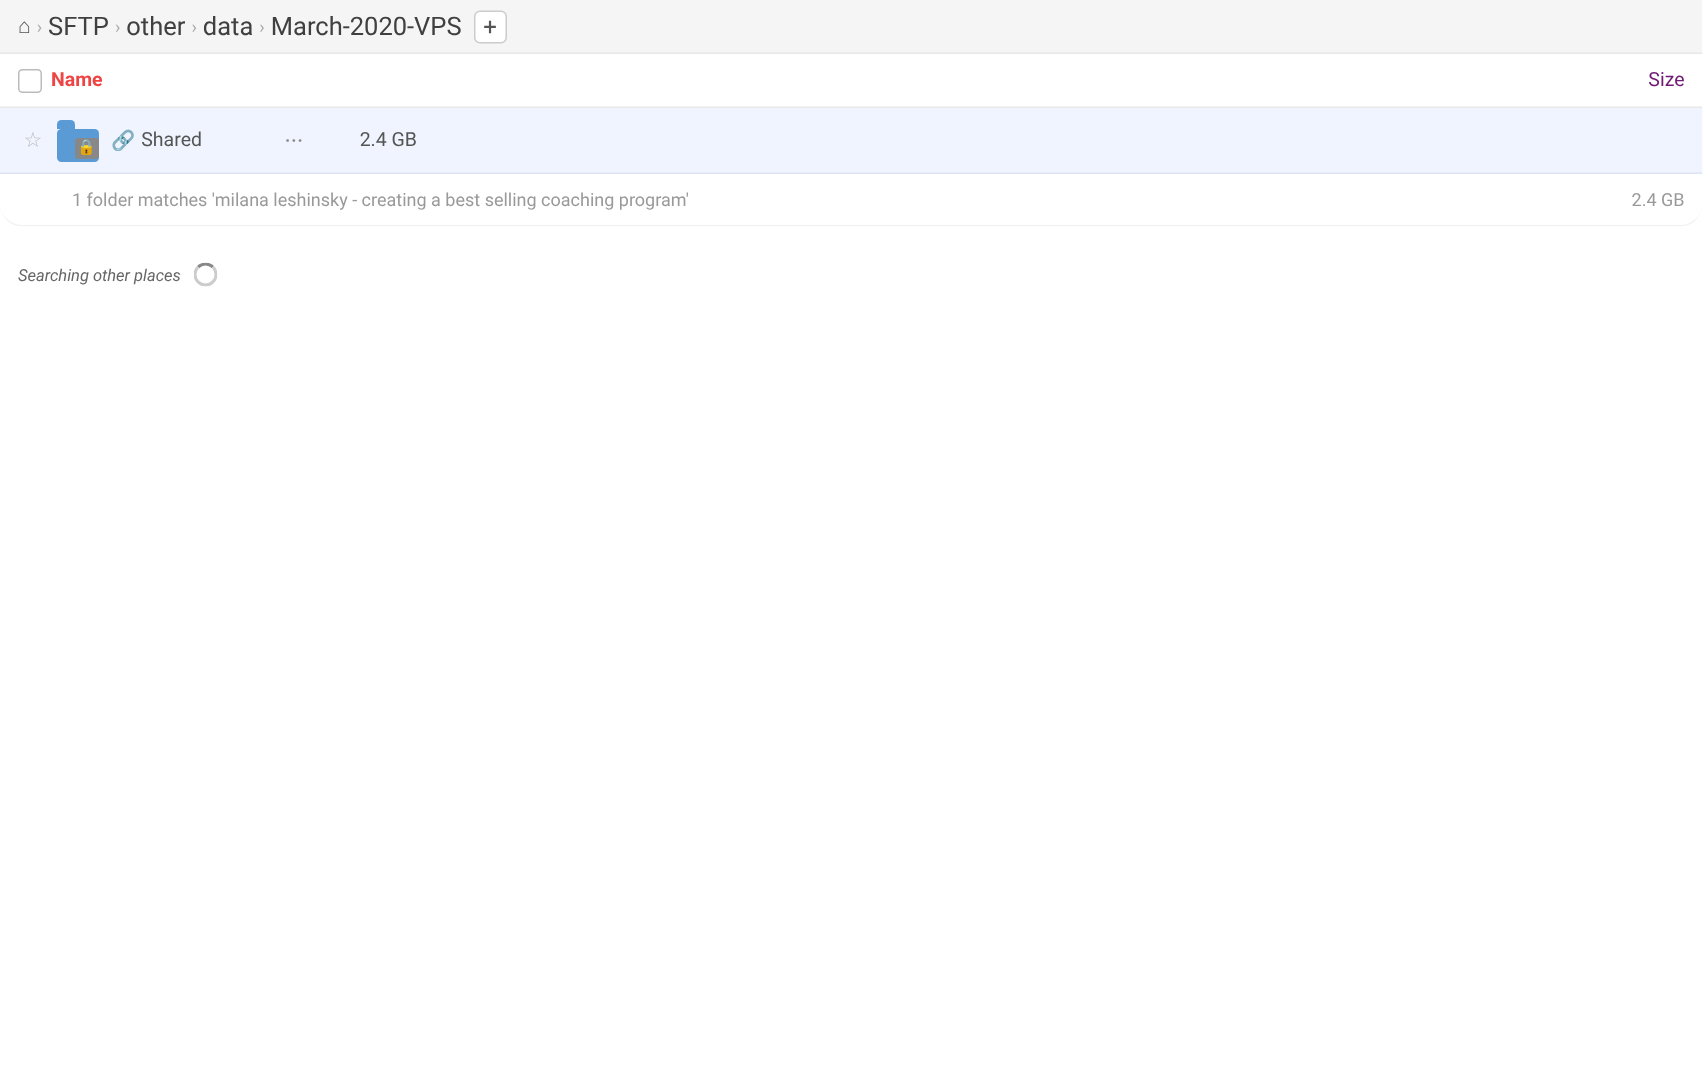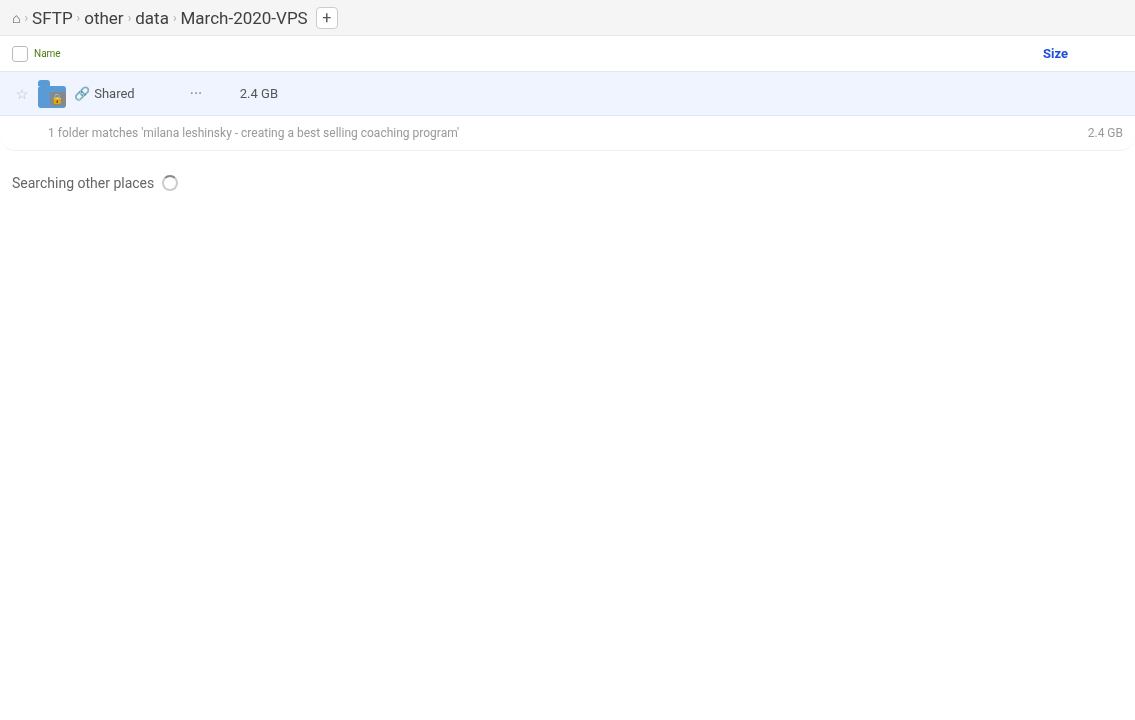--- a/index.html
+++ b/index.html
@@ -57,29 +57,30 @@
     .col-header {
       display: flex;
       align-items: center;
       padding: 6px 12px;
       border-bottom: 1px solid #e8e8e8;
       background: #fff;
       height: 36px;
     }
     .col-header-name {
       flex: 1;
-      font-size: 10px;
-      color: #4d7c0f;
+      font-size: 13px;
+      color: #ef4444;
+      font-weight: 700;
+    }
+    .col-header-size {
+      font-size: 13px;
+      color: #701a75;
       font-weight: 400;
-    }
-    .col-header-size {
-      font-size: 13px;
-      color: #1d4ed8;
-      font-weight: 700;
       min-width: 80px;
+      text-align: right;
     }
 
     
     .file-row {
       display: flex;
       align-items: center;
       padding: 0 12px;
       height: 44px;
       background: #f0f4ff;
       border-bottom: 1px solid #dce4f5;
@@ -193,22 +194,23 @@
     }
 
     
     .searching-section {
       padding: 24px 12px 0 12px;
       display: flex;
       align-items: center;
       gap: 8px;
     }
     .searching-label {
-      font-size: 14px;
+      font-size: 11px;
       color: #666;
+      font-style: italic;
     }
     .searching-spinner {
       width: 16px;
       height: 16px;
       border: 2px solid #ccc;
       border-top: 2px solid #888;
       border-radius: 50%;
       animation: spin 1s linear infinite;
       display: inline-block;
     }

